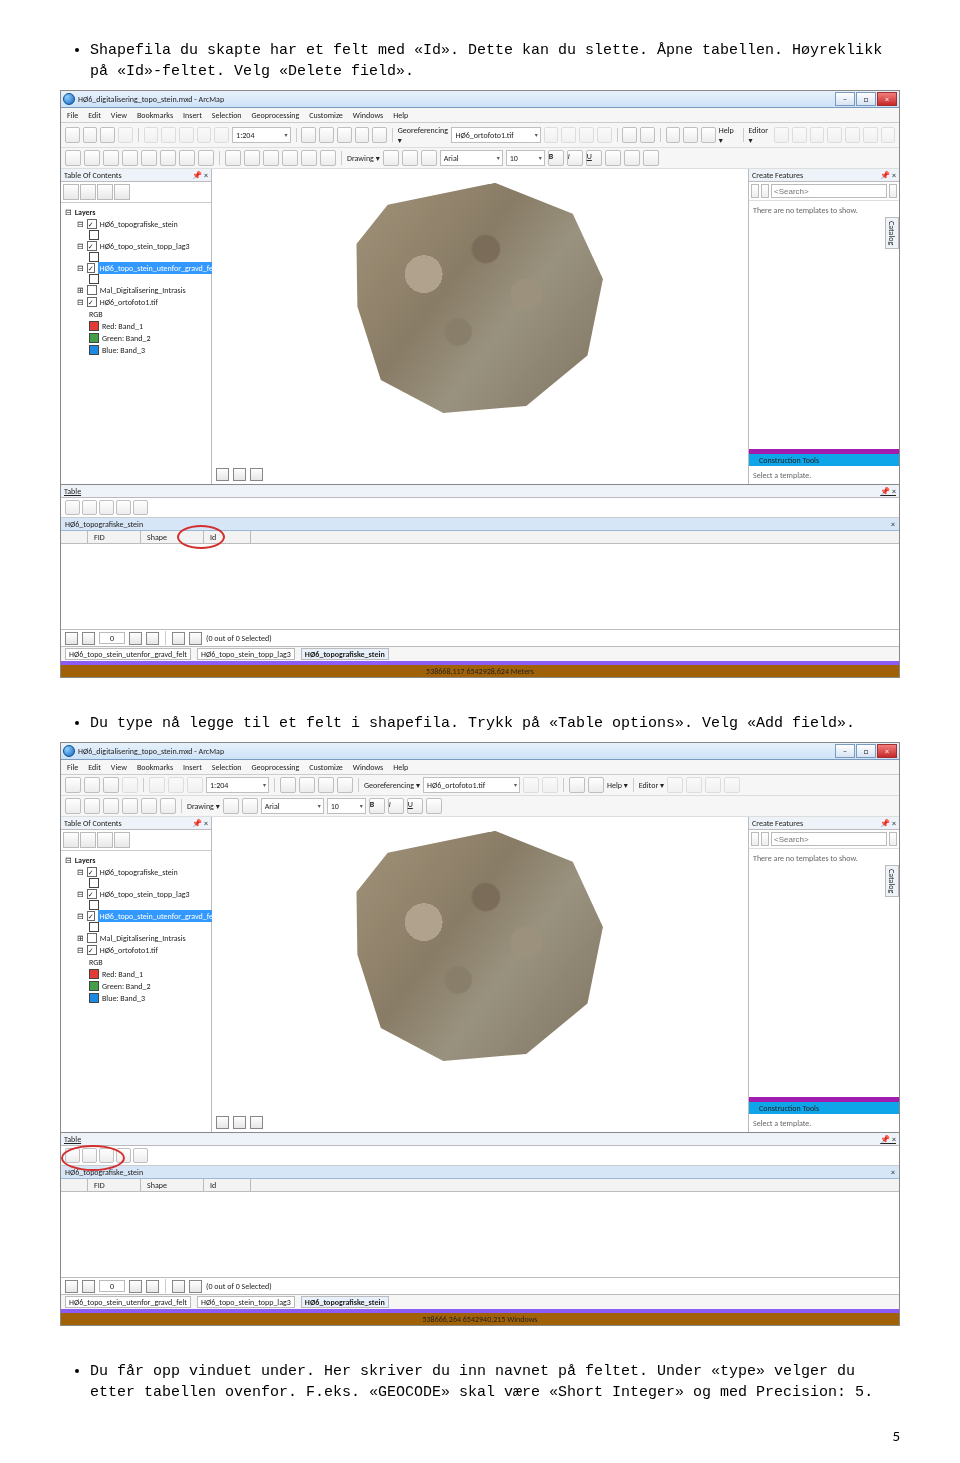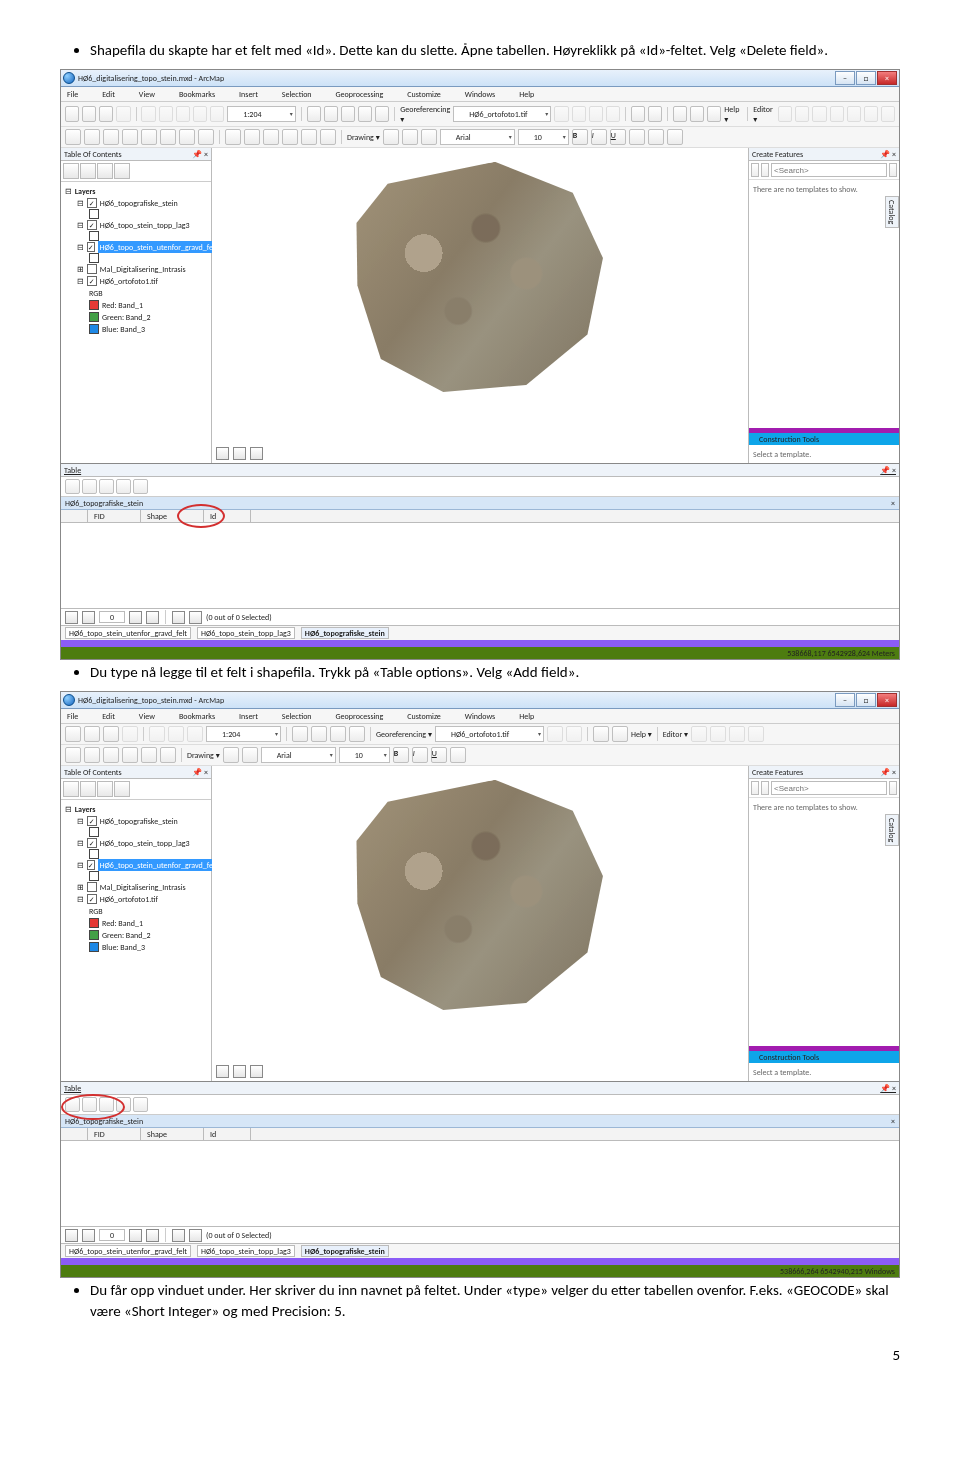--- a/index.html
+++ b/index.html
@@ -13,24 +13,25 @@
     box-sizing:border-box;
   }
   ul.doc-list{
     list-style:disc;
     padding-left:30px;
     margin:0 0 8px 0;
   }
   ul.doc-list li{
     margin-bottom:6px;
     line-height:1.4;
+    font-family:Liberation Mono, monospace;
   }
   .screenshot{
     border:1px solid #888;
-    margin:6px 0 2px 0;
+    margin:6px 0 35px 0;
     background:#f0f0f0;
     font-size:8px;
     color:#222;
     position:relative;
   }
   
   .titlebar{
     display:flex;
     justify-content:space-between;
     align-items:center;
@@ -40,21 +41,21 @@
     padding:0 2px;
   }
   .titlebar .t-left{display:flex;align-items:center;gap:3px}
   .globe{width:10px;height:10px;border-radius:50%;background:radial-gradient(circle at 30% 30%,#8fd0ff,#1565c0);border:1px solid #0a4d8c;}
   .win-btns{display:flex;gap:1px}
   .wbtn{width:18px;height:12px;border:1px solid #7a9abf;background:linear-gradient(#fefefe,#d6e4f3);display:flex;align-items:center;justify-content:center;font-size:8px;}
   .wbtn.close{background:linear-gradient(#f37d7d,#c62828);color:#fff;border-color:#a03030}
   
   .menubar{
     display:flex;
-    gap:24px;
+    gap:10px;
     padding:2px 6px;
     background:#f6f6f6;
     border-bottom:1px solid #ccc;
   }
   
   .toolrow{
     display:flex;
     align-items:center;
     gap:3px;
     padding:2px 4px;
@@ -68,35 +69,34 @@
     border:1px solid #bfbfbf;
     background:linear-gradient(#ffffff,#ececec);
     border-radius:2px;
   }
   .tbtn.pale{opacity:.45}
   .tsep{width:1px;height:14px;background:#ccc;margin:0 2px}
   .tdrop{
     height:14px;
     border:1px solid #bfbfbf;
     background:#fff;
-    padding:0 10px 0 15px;
+    padding:0 10px 0 3px;
     display:flex;
     align-items:center;
     position:relative;
   }
   .tdrop::after{content:"▾";position:absolute;right:2px;font-size:6px;color:#555}
   
   .app-body{display:flex;height:var(--bodyh,320px);position:relative}
   .toc{
     width:150px;
     background:#fff;
     border-right:1px solid #bbb;
     display:flex;
     flex-direction:column;
-    text-align:center;
   }
   .toc-head{
     background:#eef3f9;
     border-bottom:1px solid #bbb;
     padding:1px 3px;
     display:flex;
     justify-content:space-between;
     align-items:center;
   }
   .toc-tabs{display:flex;gap:1px;padding:2px;border-bottom:1px solid #ccc}
@@ -189,22 +189,22 @@
     display:flex;align-items:center;gap:4px;
   }
   .tfoot .nbtn{width:11px;height:11px;border:1px solid #888;background:linear-gradient(#fff,#e6e6e6)}
   .tabstrip{
     border-top:1px solid #bbb;background:#f6f6f6;padding:1px 4px;
     display:flex;gap:6px;
   }
   .tabstrip .tab{padding:0 3px;border:1px solid #bbb;background:#fff}
   .tabstrip .tab.active{background:#e8f0fb;font-weight:bold}
   .coordsbar{
-    display:flex;justify-content:flex-end;padding:1px 4px;
-    border-top:7px solid #8b5cf6;background:#4d7c0f;
+    display:flex;justify-content:center;padding:1px 4px;
+    border-top:4px solid #8b5cf6;background:#a16207;
   }
   
   .redcirc{
     position:absolute;border:2px solid #d32f2f;border-radius:50%;
     background:transparent;
   }
   .page-number{
     text-align:right;margin-top:24px;font-size:15px;
   }
 </style>

